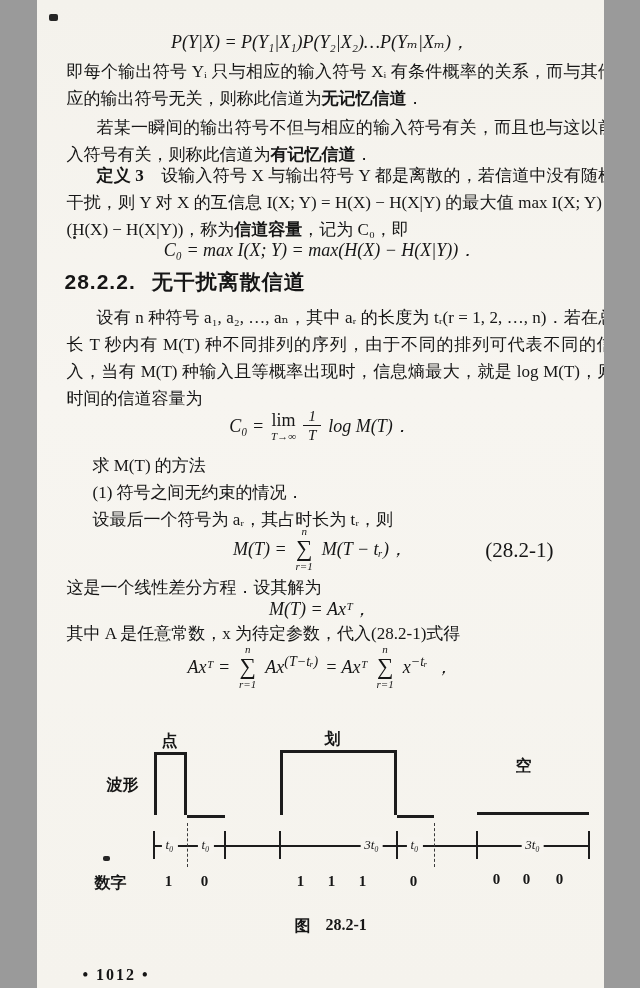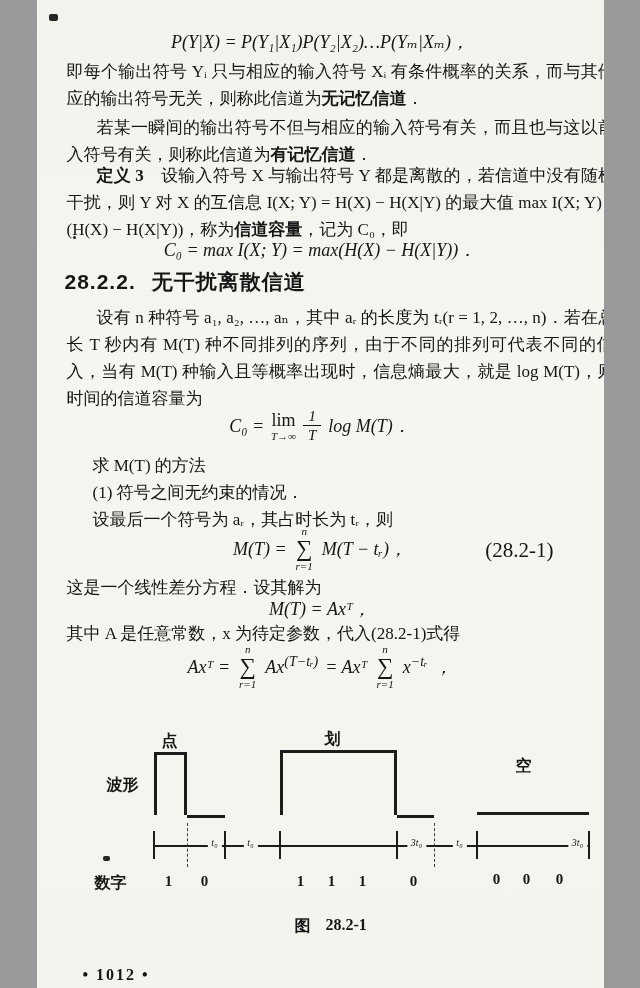--- a/index.html
+++ b/index.html
@@ -51,23 +51,22 @@
     font-weight:bold;font-size:16px;white-space:pre;
   }
   .cc{transform:translateX(-50%);}
   .pulse{position:absolute;border:3px solid #1c1c1c;border-bottom:none;}
   .lowline{position:absolute;border-top:3px solid #1c1c1c;height:0;}
   .axis{position:absolute;border-top:2px solid #1c1c1c;height:0;}
   .tick{position:absolute;border-left:2px solid #1c1c1c;width:0;}
   .tickd{position:absolute;border-left:1px dashed #3a3a3a;width:0;}
   .ticklabel{
     position:absolute;transform:translateX(-50%);
-    font-size:10px;font-style:italic;background:#f6f4ef;padding:0 4px;
+    font-size:13px;font-style:italic;background:#f6f4ef;padding:0 4px;
     font-family:"Liberation Serif","DejaVu Serif",serif;
-    margin-left:45px;
   }
   .digit{
     position:absolute;transform:translateX(-50%);
     font-size:15px;font-weight:bold;
   }
   .caption{
     position:absolute;left:258px;top:916px;display:flex;gap:15px;
     font-weight:bold;font-size:16px;white-space:pre;
   }
   .pagenum{

